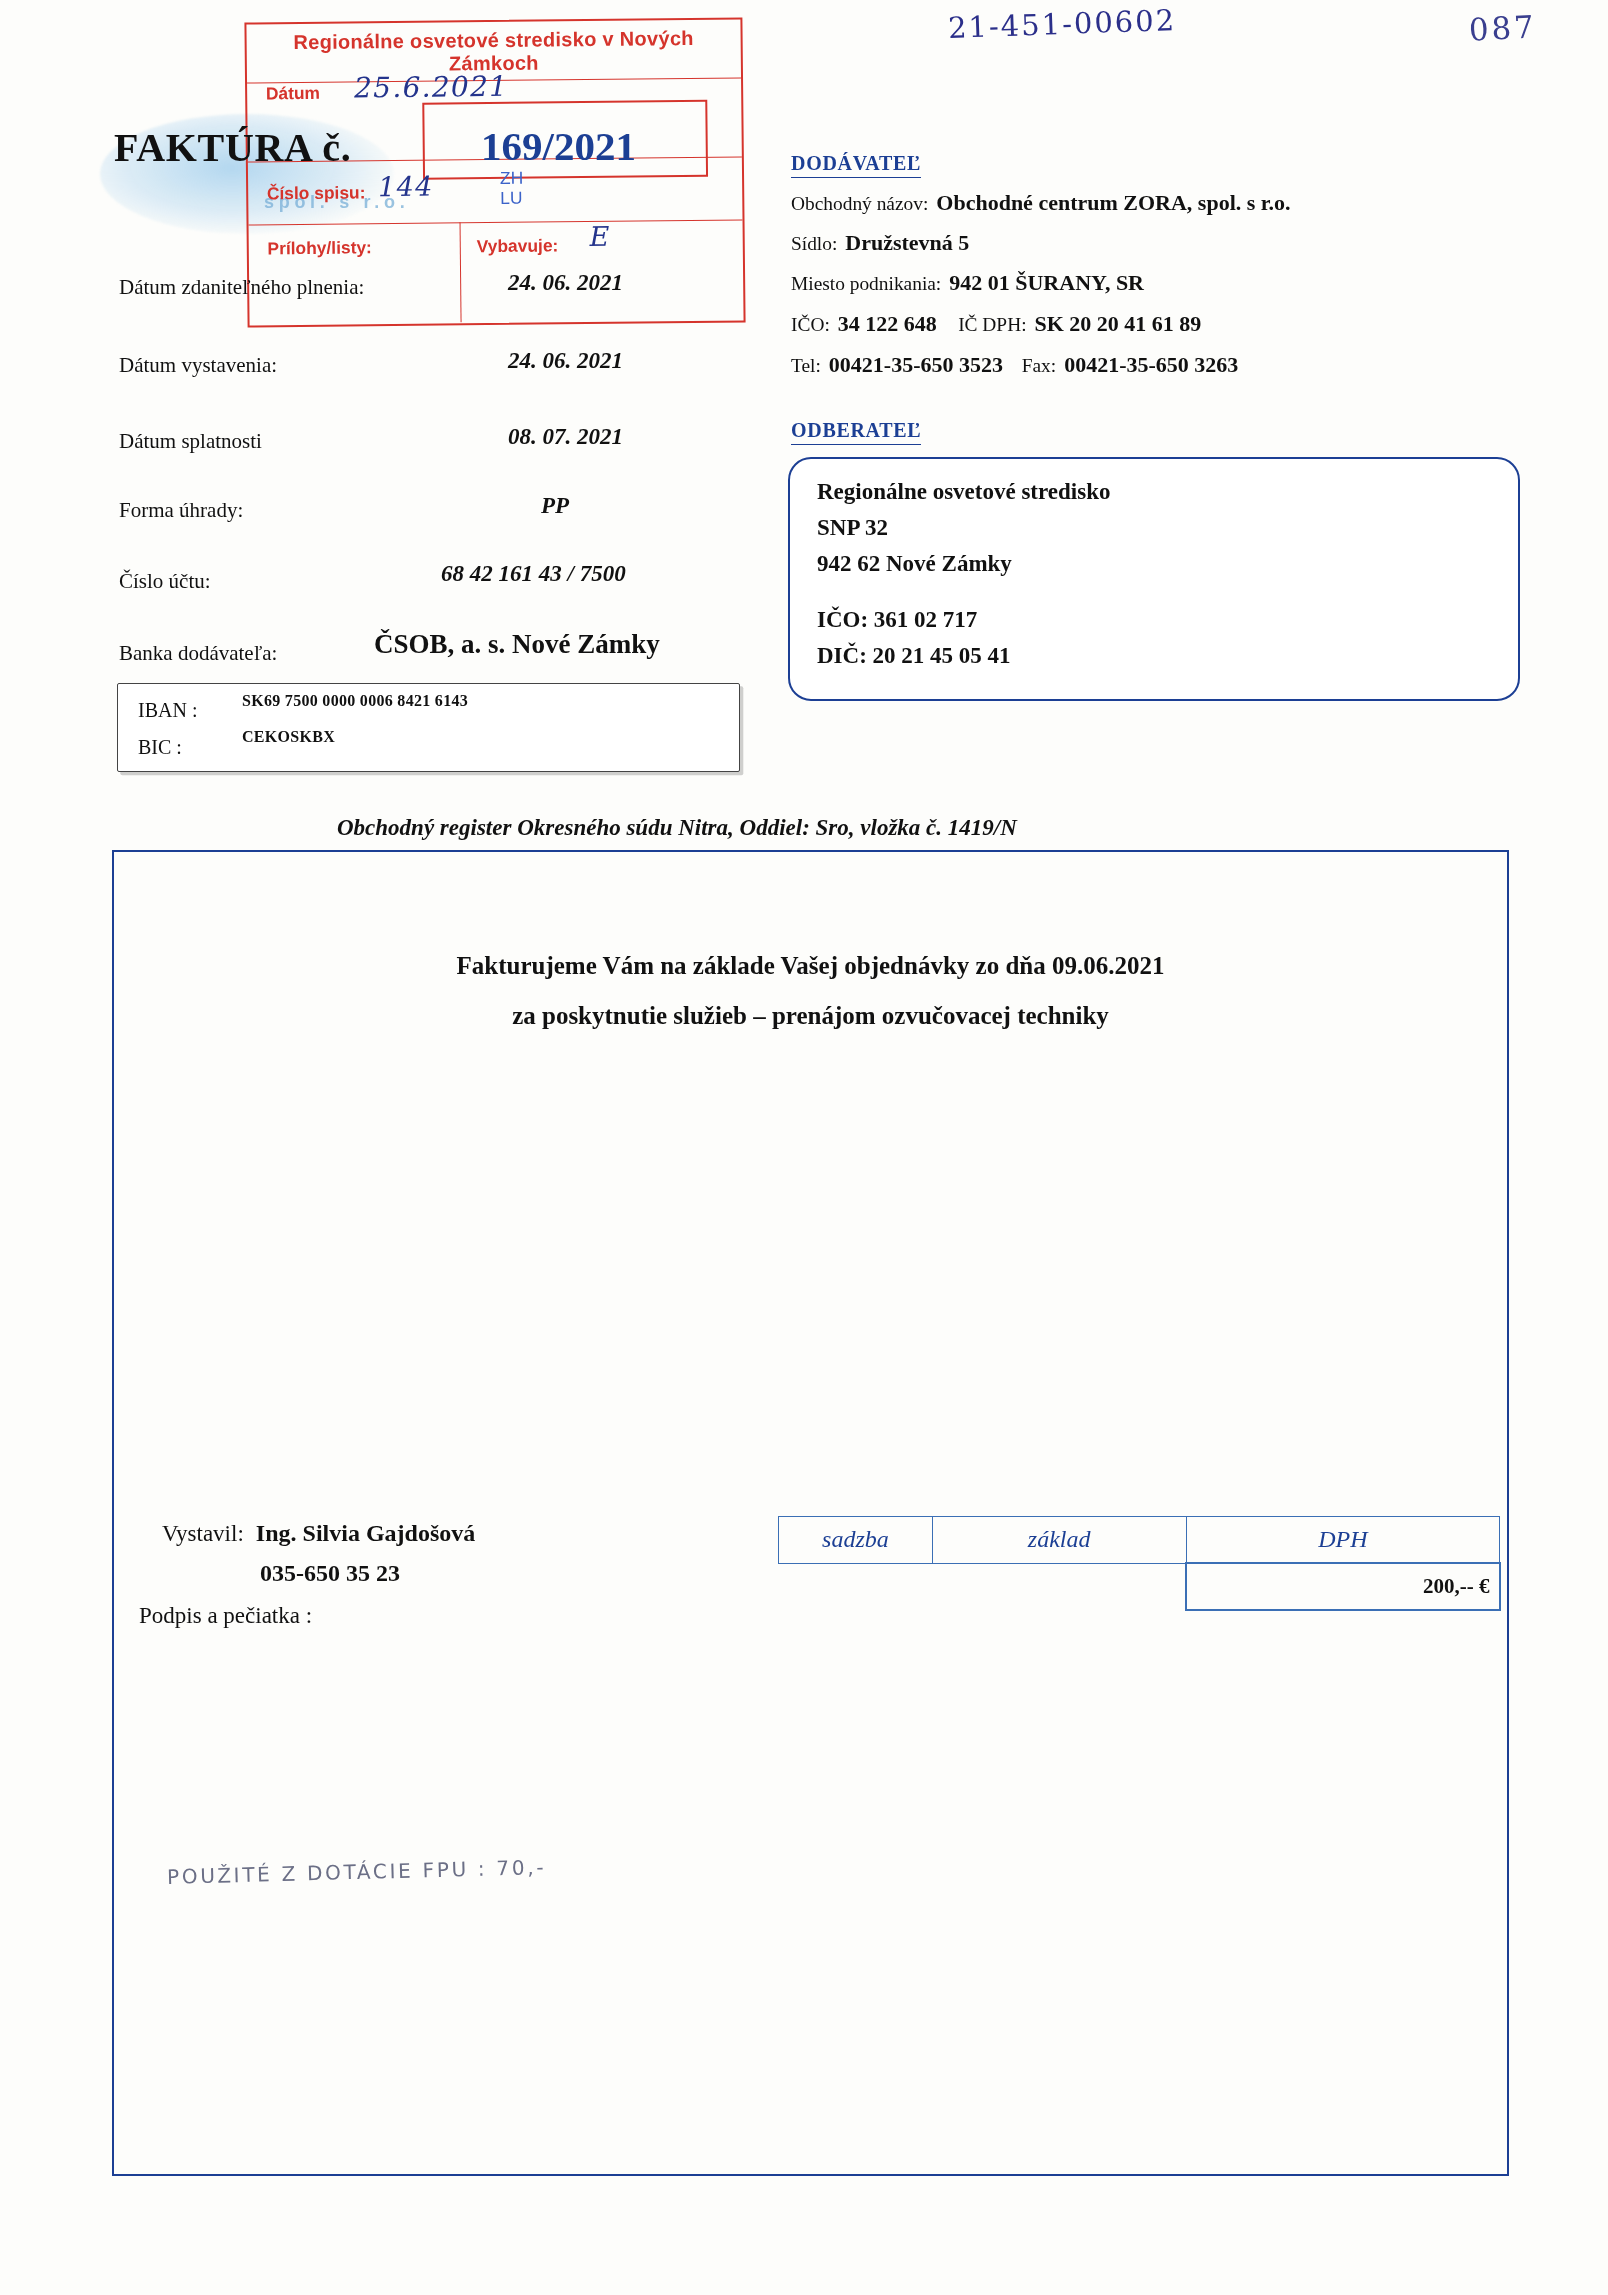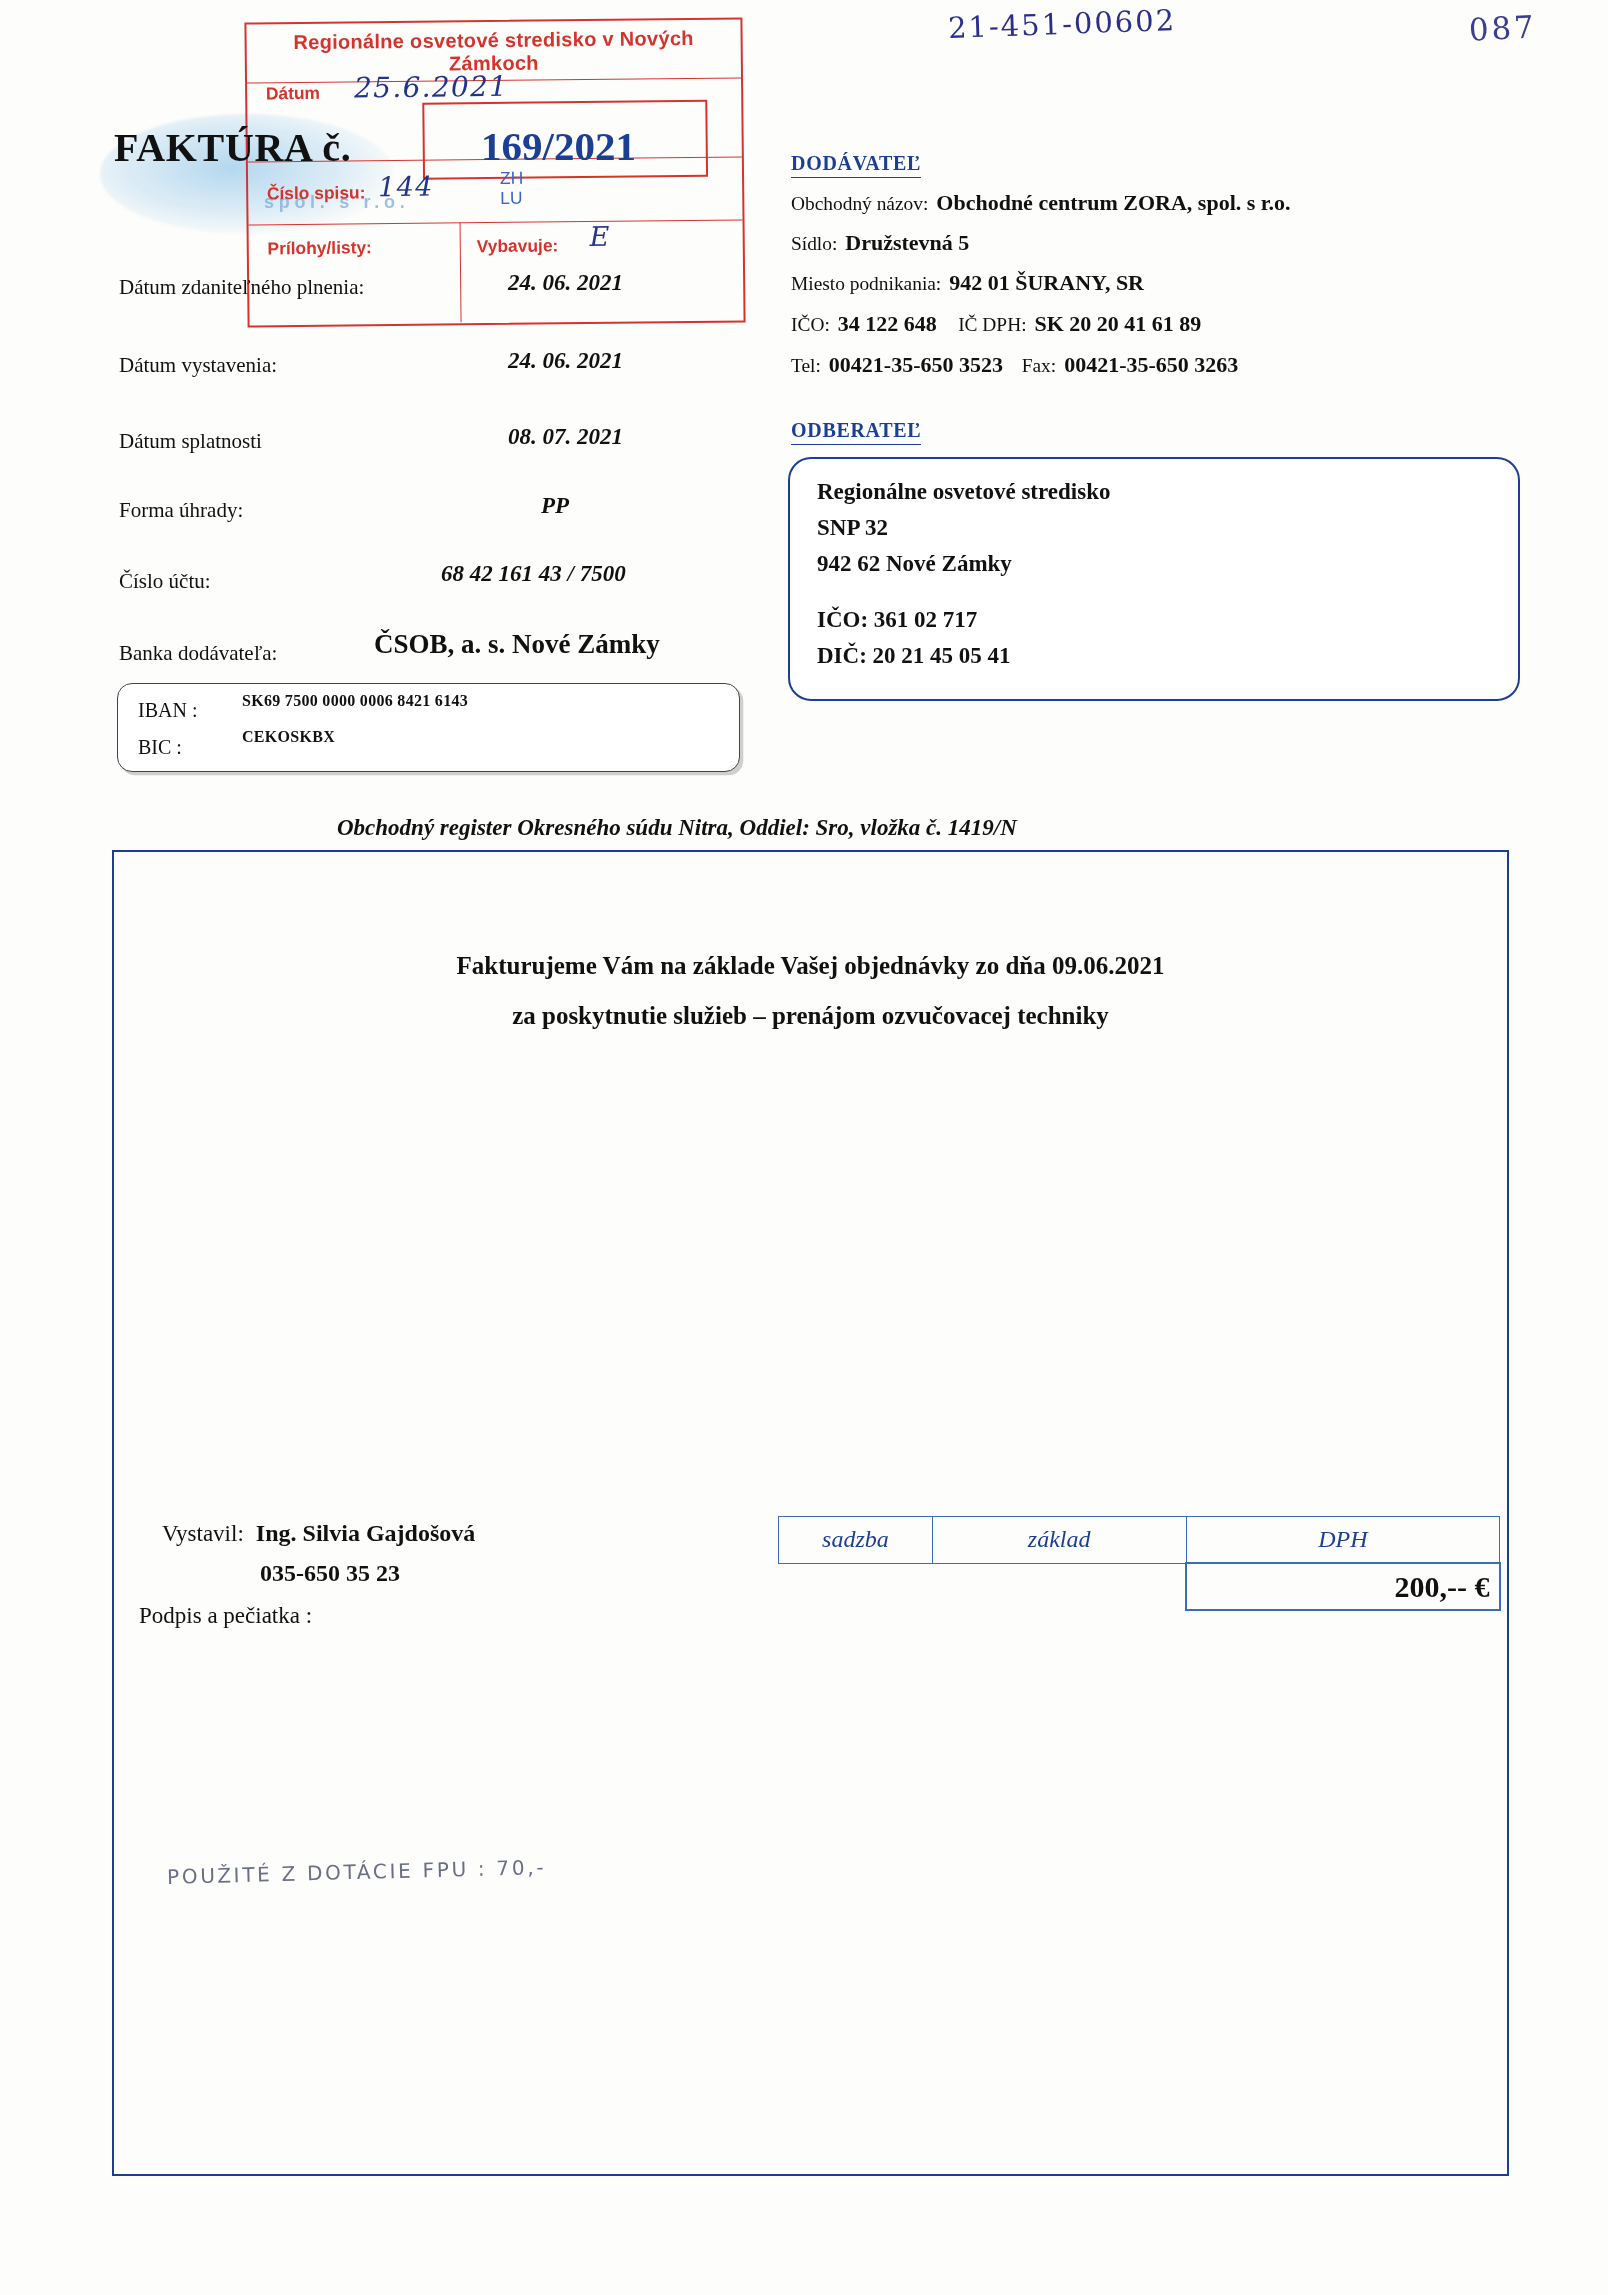--- a/index.html
+++ b/index.html
@@ -63,21 +63,21 @@
     font-size: 23px;
     font-weight: bold;
     font-style: italic;
   }
 
   
   .iban-box {
     left: 117px; top: 683px;
     width: 621px; height: 87px;
     border: 1.3px solid #444;
-    border-radius: 15px;
+    border-radius: 2px;
     box-shadow: 3.3px 3.3px 0 rgba(120,120,120,0.35);
     background: #fff;
   }
   .iban-line { font-size: 20px; }
   .iban-val { font-size: 16px; font-weight: bold; letter-spacing: 0.3px; }
 
   
   .sec-head {
     font-size: 20px;
     font-weight: bold;
@@ -144,21 +144,21 @@
     font-weight: normal;
     font-size: 24px;
     text-align: center;
   }
   .tax-rate { color: #1c3f94; text-align: center; width: 134px; }
   .tax-num { text-align: right; }
   .col-zaklad { width: 234px; }
   .col-dph { width: 294px; }
   .total-cell {
     text-align: right;
-    font-size: 30px;
+    font-size: 21px;
     font-weight: bold;
     height: 60px;
     border: 2px solid #3b6fb5 !important;
   }
   .no-border { border: none !important; }
 
   
   .stamp {
     left: 246px; top: 20px;
     width: 494px; height: 301px;

